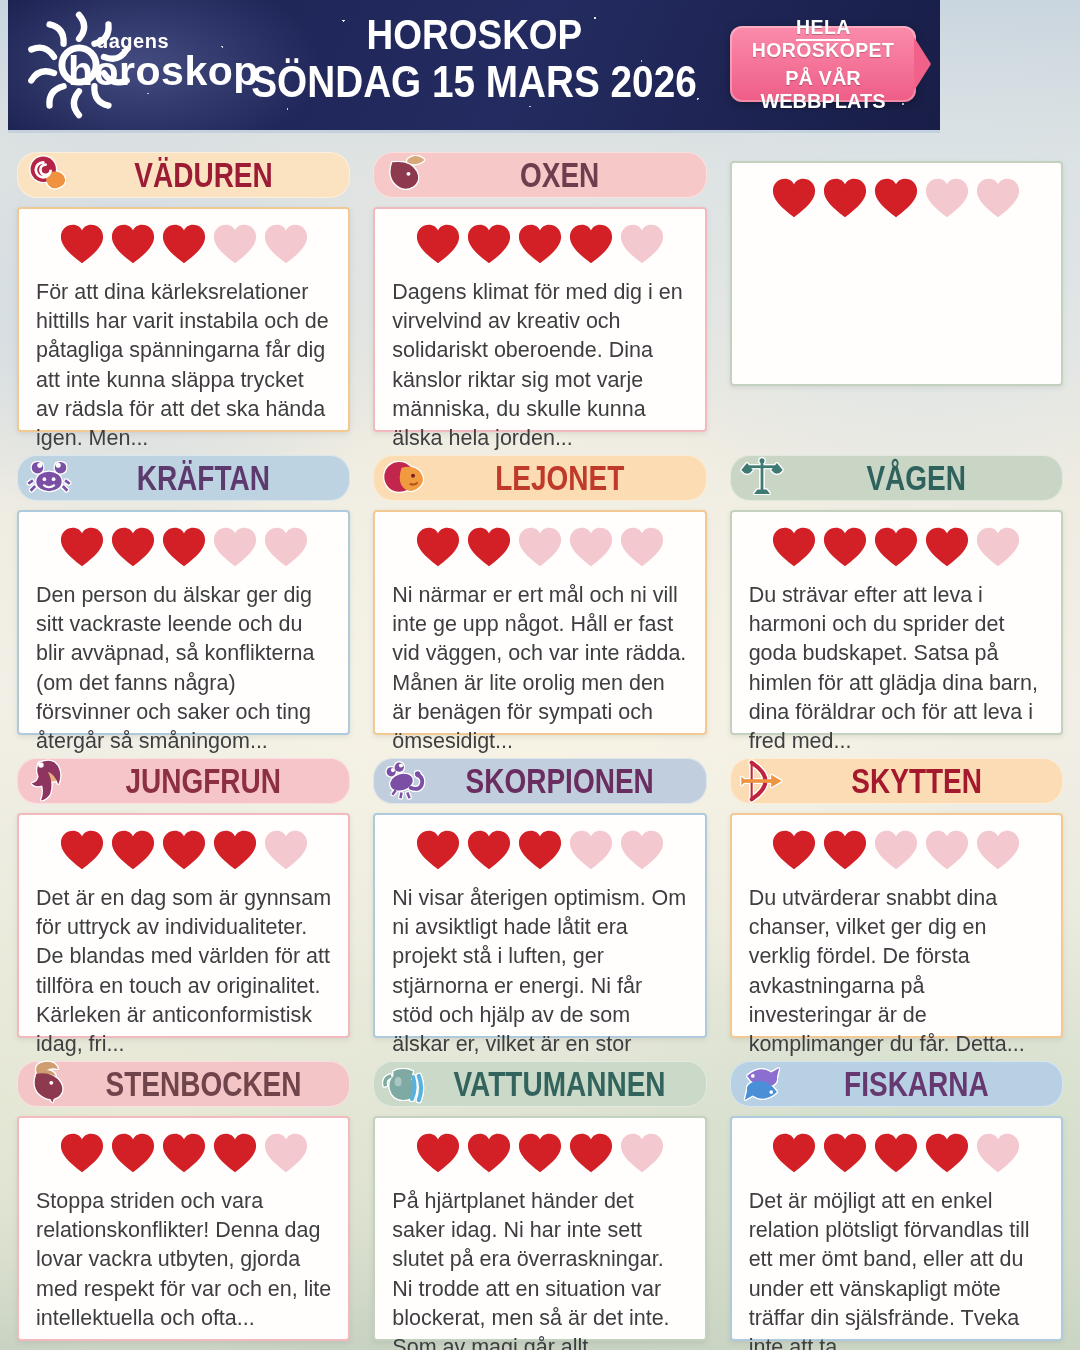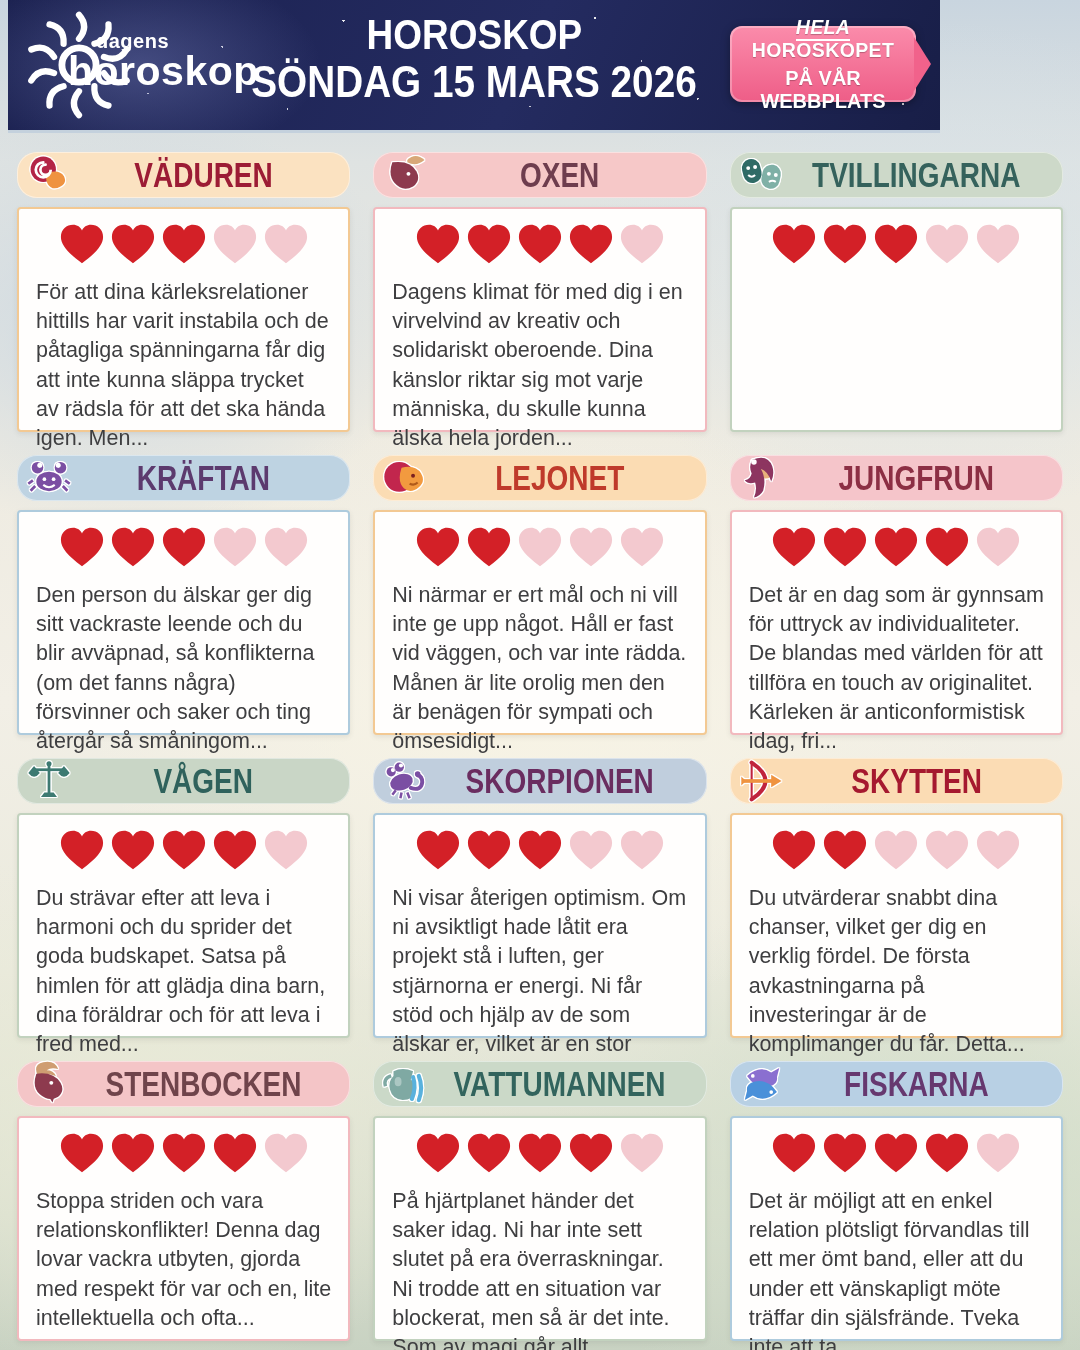--- a/index.html
+++ b/index.html
@@ -45,21 +45,21 @@
   .b-title{display:inline-block;font-size:42px;font-weight:600;line-height:1.1;transform:scaleX(.88);}
   .b-date{display:block;}
   .b-date span{display:inline-block;font-size:44px;font-weight:600;line-height:1.1;transform:scaleX(.88);}
   .cta{position:absolute;right:24px;top:26px;width:186px;height:76px;border-radius:12px;cursor:pointer;
     background:linear-gradient(180deg,#fb8cab 0%,#ee5d87 100%);
     box-shadow:inset 0 0 0 2px rgba(255,255,255,.28), 0 2px 8px rgba(0,0,0,.35);
     display:flex;flex-direction:column;align-items:center;justify-content:center;color:#fff;text-align:center;}
   .cta::after{content:"";position:absolute;right:-15px;top:50%;transform:translateY(-50%);
     border-top:27px solid transparent;border-bottom:27px solid transparent;border-left:17px solid #f1628b;}
   .cta-l1{font-size:19.5px;font-weight:700;letter-spacing:.4px;text-shadow:0 1px 1px rgba(0,0,0,.25);}
-  .cta-l1 .emph{border-bottom:2.5px solid #fff;padding-bottom:1px;font-style:italic;}
+  .cta-l1 .emph{border-bottom:2.5px solid #fff;padding-bottom:1px;}
   .cta-l2{font-size:20px;font-weight:700;margin-top:5px;text-shadow:0 1px 1px rgba(0,0,0,.25);}
 
   
   .grid{position:absolute;left:17px;top:152px;width:1046px;
     display:grid;grid-template-columns:repeat(3,1fr);column-gap:14px;row-gap:18px;gap:23px;}
   .card{--hd:#eee;--bd:#ccc;--ttl:#333;}
   .head{position:relative;height:46px;border-radius:20px;background:var(--hd);
     box-shadow:inset 0 0 0 1px rgba(255,255,255,.45);
     display:flex;align-items:center;justify-content:center;}
   .icn{position:absolute;left:9px;top:50%;transform:translateY(-50%);width:46px;height:46px;
@@ -174,35 +174,20 @@
             </svg>
             <svg class="heart empty" viewBox="0 0 36 32">
               <path d="M18 31 C7 23 1.5 16.5 1.5 10.5 C1.5 4.5 6 1 11 1 C14.2 1 17 2.8 18 5.5 C19 2.8 21.8 1 25 1 C30 1 34.5 4.5 34.5 10.5 C34.5 16.5 29 23 18 31 Z"></path>
             </svg>
           </div>
         <p class="txt">Dagens klimat för med dig i en virvelvind av kreativ och solidariskt oberoende. Dina känslor riktar sig mot varje människa, du skulle kunna älska hela jorden...</p>
       </div>
     </section>
 
     <section class="card" style="--hd: #cdd9c9; --bd: #c2d2be; --ttl: #35625c;">
-      <header class="head">
-        <span class="icn">
-          <svg viewBox="0 0 40 40">
-            <rect x="3" y="6" width="16" height="21" rx="8" fill="#2f6b66" transform="rotate(-14 11 16)"></rect>
-            <circle cx="8" cy="14" r="1.7" fill="#fff"></circle>
-              <circle cx="14" cy="13" r="1.7" fill="#fff"></circle>
-            <path d="M8 20 q3 3 6 0" stroke="#fff" stroke-width="1.8" fill="none"></path>
-            <rect x="20" y="11" width="16" height="21" rx="8" fill="#7fb0a6" transform="rotate(11 28 21)"></rect>
-            <circle cx="26" cy="19" r="1.7" fill="#fff"></circle>
-              <circle cx="32" cy="20" r="1.7" fill="#fff"></circle>
-            <path d="M26 26 q3 -2 6 0" stroke="#fff" stroke-width="1.8" fill="none"></path>
-          </svg>
-        </span>
-        <h2 class="ttl">TVILLINGARNA</h2>
-      </header>
       <div class="body">
         <div class="hearts">
             <svg class="heart full" viewBox="0 0 36 32">
               <path d="M18 31 C7 23 1.5 16.5 1.5 10.5 C1.5 4.5 6 1 11 1 C14.2 1 17 2.8 18 5.5 C19 2.8 21.8 1 25 1 C30 1 34.5 4.5 34.5 10.5 C34.5 16.5 29 23 18 31 Z"></path>
             </svg>
             <svg class="heart full" viewBox="0 0 36 32">
               <path d="M18 31 C7 23 1.5 16.5 1.5 10.5 C1.5 4.5 6 1 11 1 C14.2 1 17 2.8 18 5.5 C19 2.8 21.8 1 25 1 C30 1 34.5 4.5 34.5 10.5 C34.5 16.5 29 23 18 31 Z"></path>
             </svg>
             <svg class="heart full" viewBox="0 0 36 32">
               <path d="M18 31 C7 23 1.5 16.5 1.5 10.5 C1.5 4.5 6 1 11 1 C14.2 1 17 2.8 18 5.5 C19 2.8 21.8 1 25 1 C30 1 34.5 4.5 34.5 10.5 C34.5 16.5 29 23 18 31 Z"></path>
@@ -283,54 +268,20 @@
               <path d="M18 31 C7 23 1.5 16.5 1.5 10.5 C1.5 4.5 6 1 11 1 C14.2 1 17 2.8 18 5.5 C19 2.8 21.8 1 25 1 C30 1 34.5 4.5 34.5 10.5 C34.5 16.5 29 23 18 31 Z"></path>
             </svg>
             <svg class="heart empty" viewBox="0 0 36 32">
               <path d="M18 31 C7 23 1.5 16.5 1.5 10.5 C1.5 4.5 6 1 11 1 C14.2 1 17 2.8 18 5.5 C19 2.8 21.8 1 25 1 C30 1 34.5 4.5 34.5 10.5 C34.5 16.5 29 23 18 31 Z"></path>
             </svg>
           </div>
         <p class="txt">Ni närmar er ert mål och ni vill inte ge upp något. Håll er fast vid väggen, och var inte rädda. Månen är lite orolig men den är benägen för sympati och ömsesidigt...</p>
       </div>
     </section>
 
-    <section class="card" style="--hd: #f5c5ca; --bd: #f2b9be; --ttl: #8c2f44;">
-      <header class="head">
-        <span class="icn">
-          <svg viewBox="0 0 40 40">
-            <circle cx="23" cy="14" r="6.5" fill="#e7b07c"></circle>
-            <path d="M12 4 q13 -5 17 6 q2 7 -1 13 q-3 -9 -9 -11 q5 9 2 19 q-3 5 -8 6 q3 -7 1 -13 q-6 2 -9 -2 q5 -1 6 -6 q-3 -7 1 -12z" fill="#8d3560"></path>
-            <path d="M17 10 q5 -4 10 0 q-1 -5 -5 -5 q-4 0 -5 5z" fill="#8d3560"></path>
-            <circle cx="13" cy="6" r="2.4" fill="#fff"></circle>
-          </svg>
-        </span>
-        <h2 class="ttl">JUNGFRUN</h2>
-      </header>
-      <div class="body">
-        <div class="hearts">
-            <svg class="heart full" viewBox="0 0 36 32">
-              <path d="M18 31 C7 23 1.5 16.5 1.5 10.5 C1.5 4.5 6 1 11 1 C14.2 1 17 2.8 18 5.5 C19 2.8 21.8 1 25 1 C30 1 34.5 4.5 34.5 10.5 C34.5 16.5 29 23 18 31 Z"></path>
-            </svg>
-            <svg class="heart full" viewBox="0 0 36 32">
-              <path d="M18 31 C7 23 1.5 16.5 1.5 10.5 C1.5 4.5 6 1 11 1 C14.2 1 17 2.8 18 5.5 C19 2.8 21.8 1 25 1 C30 1 34.5 4.5 34.5 10.5 C34.5 16.5 29 23 18 31 Z"></path>
-            </svg>
-            <svg class="heart full" viewBox="0 0 36 32">
-              <path d="M18 31 C7 23 1.5 16.5 1.5 10.5 C1.5 4.5 6 1 11 1 C14.2 1 17 2.8 18 5.5 C19 2.8 21.8 1 25 1 C30 1 34.5 4.5 34.5 10.5 C34.5 16.5 29 23 18 31 Z"></path>
-            </svg>
-            <svg class="heart full" viewBox="0 0 36 32">
-              <path d="M18 31 C7 23 1.5 16.5 1.5 10.5 C1.5 4.5 6 1 11 1 C14.2 1 17 2.8 18 5.5 C19 2.8 21.8 1 25 1 C30 1 34.5 4.5 34.5 10.5 C34.5 16.5 29 23 18 31 Z"></path>
-            </svg>
-            <svg class="heart empty" viewBox="0 0 36 32">
-              <path d="M18 31 C7 23 1.5 16.5 1.5 10.5 C1.5 4.5 6 1 11 1 C14.2 1 17 2.8 18 5.5 C19 2.8 21.8 1 25 1 C30 1 34.5 4.5 34.5 10.5 C34.5 16.5 29 23 18 31 Z"></path>
-            </svg>
-          </div>
-        <p class="txt">Det är en dag som är gynnsam för uttryck av individualiteter. De blandas med världen för att tillföra en touch av originalitet. Kärleken är anticonformistisk idag, fri...</p>
-      </div>
-    </section>
-
     <section class="card" style="--hd: #c9d6c6; --bd: #c2d2be; --ttl: #2f625c;">
       <header class="head">
         <span class="icn">
           <svg viewBox="0 0 40 40" fill="#3d7a72">
             <circle cx="20" cy="5" r="2.2"></circle>
             <rect x="18.8" y="6" width="2.4" height="25"></rect>
             <rect x="6" y="9" width="28" height="2.4"></rect>
             <path d="M2 13 l5 -6 5 6 q-5 6.5 -10 0z"></path>
             <path d="M28 13 l5 -6 5 6 q-5 6.5 -10 0z"></path>
             <path d="M13 34 h14 l-3 -4 h-8z"></path>
@@ -350,20 +301,54 @@
               <path d="M18 31 C7 23 1.5 16.5 1.5 10.5 C1.5 4.5 6 1 11 1 C14.2 1 17 2.8 18 5.5 C19 2.8 21.8 1 25 1 C30 1 34.5 4.5 34.5 10.5 C34.5 16.5 29 23 18 31 Z"></path>
             </svg>
             <svg class="heart full" viewBox="0 0 36 32">
               <path d="M18 31 C7 23 1.5 16.5 1.5 10.5 C1.5 4.5 6 1 11 1 C14.2 1 17 2.8 18 5.5 C19 2.8 21.8 1 25 1 C30 1 34.5 4.5 34.5 10.5 C34.5 16.5 29 23 18 31 Z"></path>
             </svg>
             <svg class="heart empty" viewBox="0 0 36 32">
               <path d="M18 31 C7 23 1.5 16.5 1.5 10.5 C1.5 4.5 6 1 11 1 C14.2 1 17 2.8 18 5.5 C19 2.8 21.8 1 25 1 C30 1 34.5 4.5 34.5 10.5 C34.5 16.5 29 23 18 31 Z"></path>
             </svg>
           </div>
         <p class="txt">Du strävar efter att leva i harmoni och du sprider det goda budskapet. Satsa på himlen för att glädja dina barn, dina föräldrar och för att leva i fred med...</p>
+      </div>
+    </section>
+
+    <section class="card" style="--hd: #f5c5ca; --bd: #f2b9be; --ttl: #8c2f44;">
+      <header class="head">
+        <span class="icn">
+          <svg viewBox="0 0 40 40">
+            <circle cx="23" cy="14" r="6.5" fill="#e7b07c"></circle>
+            <path d="M12 4 q13 -5 17 6 q2 7 -1 13 q-3 -9 -9 -11 q5 9 2 19 q-3 5 -8 6 q3 -7 1 -13 q-6 2 -9 -2 q5 -1 6 -6 q-3 -7 1 -12z" fill="#8d3560"></path>
+            <path d="M17 10 q5 -4 10 0 q-1 -5 -5 -5 q-4 0 -5 5z" fill="#8d3560"></path>
+            <circle cx="13" cy="6" r="2.4" fill="#fff"></circle>
+          </svg>
+        </span>
+        <h2 class="ttl">JUNGFRUN</h2>
+      </header>
+      <div class="body">
+        <div class="hearts">
+            <svg class="heart full" viewBox="0 0 36 32">
+              <path d="M18 31 C7 23 1.5 16.5 1.5 10.5 C1.5 4.5 6 1 11 1 C14.2 1 17 2.8 18 5.5 C19 2.8 21.8 1 25 1 C30 1 34.5 4.5 34.5 10.5 C34.5 16.5 29 23 18 31 Z"></path>
+            </svg>
+            <svg class="heart full" viewBox="0 0 36 32">
+              <path d="M18 31 C7 23 1.5 16.5 1.5 10.5 C1.5 4.5 6 1 11 1 C14.2 1 17 2.8 18 5.5 C19 2.8 21.8 1 25 1 C30 1 34.5 4.5 34.5 10.5 C34.5 16.5 29 23 18 31 Z"></path>
+            </svg>
+            <svg class="heart full" viewBox="0 0 36 32">
+              <path d="M18 31 C7 23 1.5 16.5 1.5 10.5 C1.5 4.5 6 1 11 1 C14.2 1 17 2.8 18 5.5 C19 2.8 21.8 1 25 1 C30 1 34.5 4.5 34.5 10.5 C34.5 16.5 29 23 18 31 Z"></path>
+            </svg>
+            <svg class="heart full" viewBox="0 0 36 32">
+              <path d="M18 31 C7 23 1.5 16.5 1.5 10.5 C1.5 4.5 6 1 11 1 C14.2 1 17 2.8 18 5.5 C19 2.8 21.8 1 25 1 C30 1 34.5 4.5 34.5 10.5 C34.5 16.5 29 23 18 31 Z"></path>
+            </svg>
+            <svg class="heart empty" viewBox="0 0 36 32">
+              <path d="M18 31 C7 23 1.5 16.5 1.5 10.5 C1.5 4.5 6 1 11 1 C14.2 1 17 2.8 18 5.5 C19 2.8 21.8 1 25 1 C30 1 34.5 4.5 34.5 10.5 C34.5 16.5 29 23 18 31 Z"></path>
+            </svg>
+          </div>
+        <p class="txt">Det är en dag som är gynnsam för uttryck av individualiteter. De blandas med världen för att tillföra en touch av originalitet. Kärleken är anticonformistisk idag, fri...</p>
       </div>
     </section>
 
     <section class="card" style="--hd: #c0cedd; --bd: #aecbdd; --ttl: #6a2d60;">
       <header class="head">
         <span class="icn">
           <svg viewBox="0 0 40 40">
             <circle cx="8" cy="12" r="4" fill="#7b4fa3"></circle>
               <circle cx="15" cy="8" r="4" fill="#7b4fa3"></circle>
             <circle cx="9.5" cy="10.5" r="1.8" fill="#fff"></circle>

